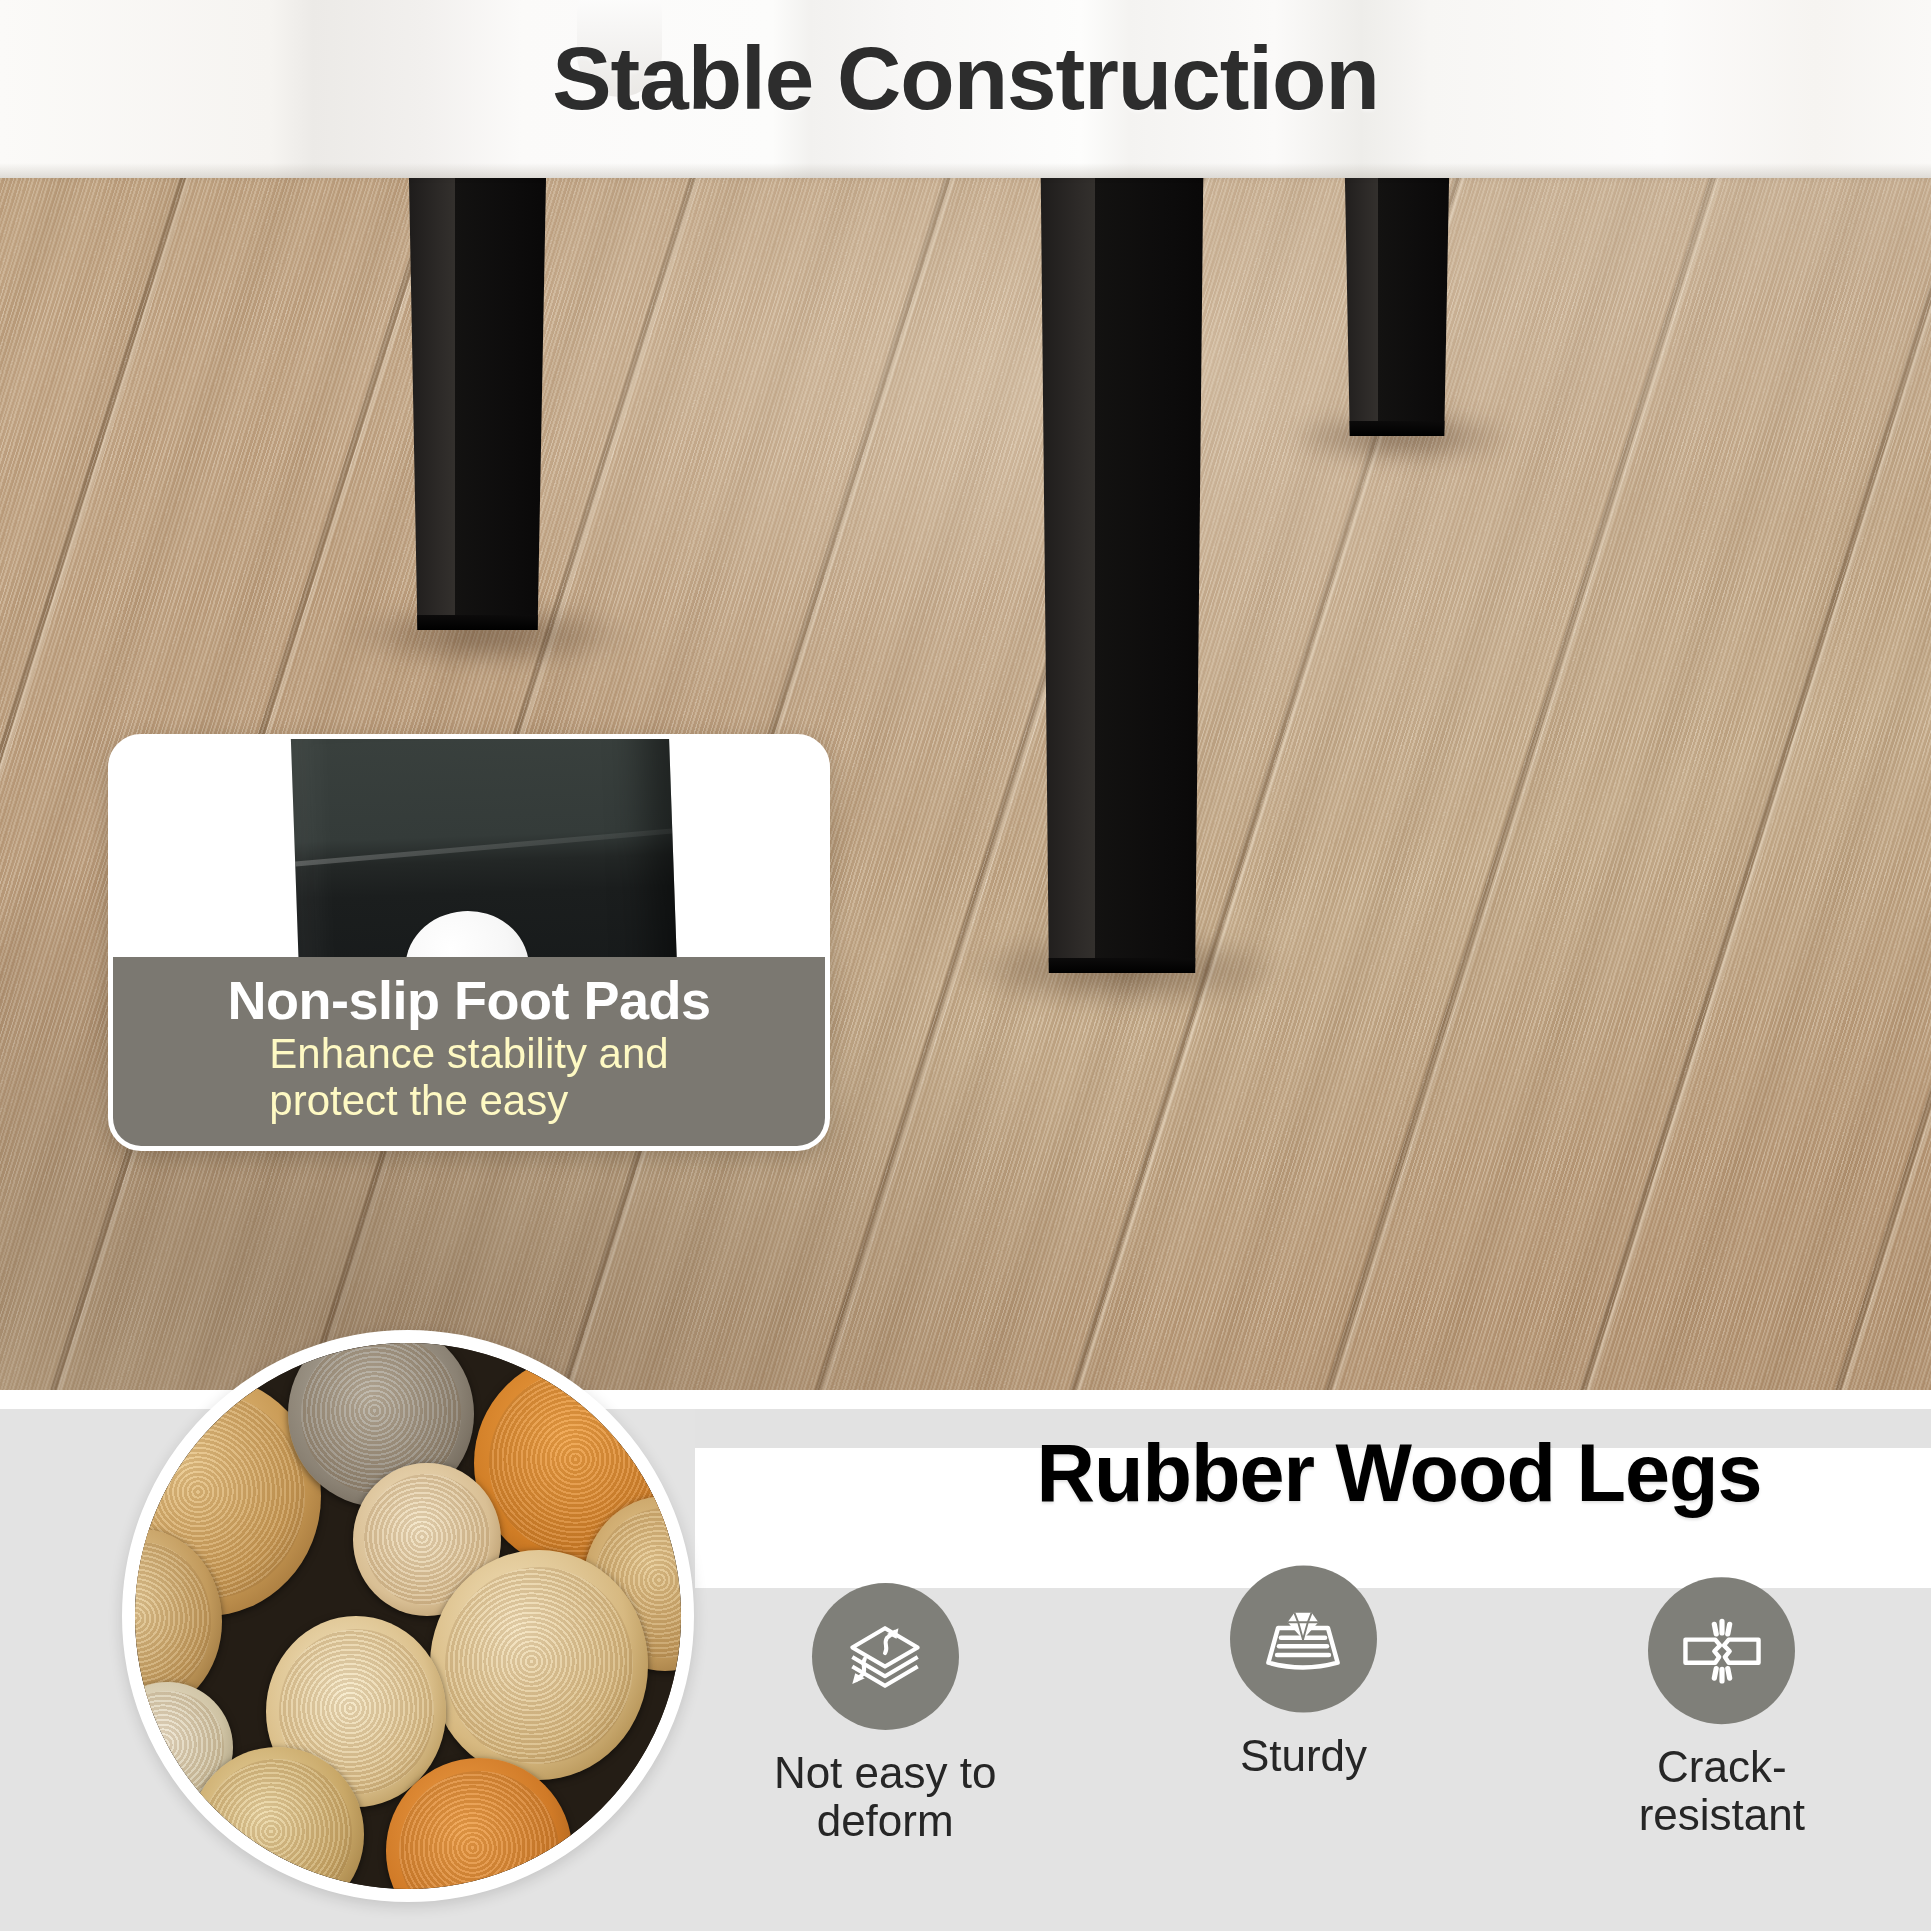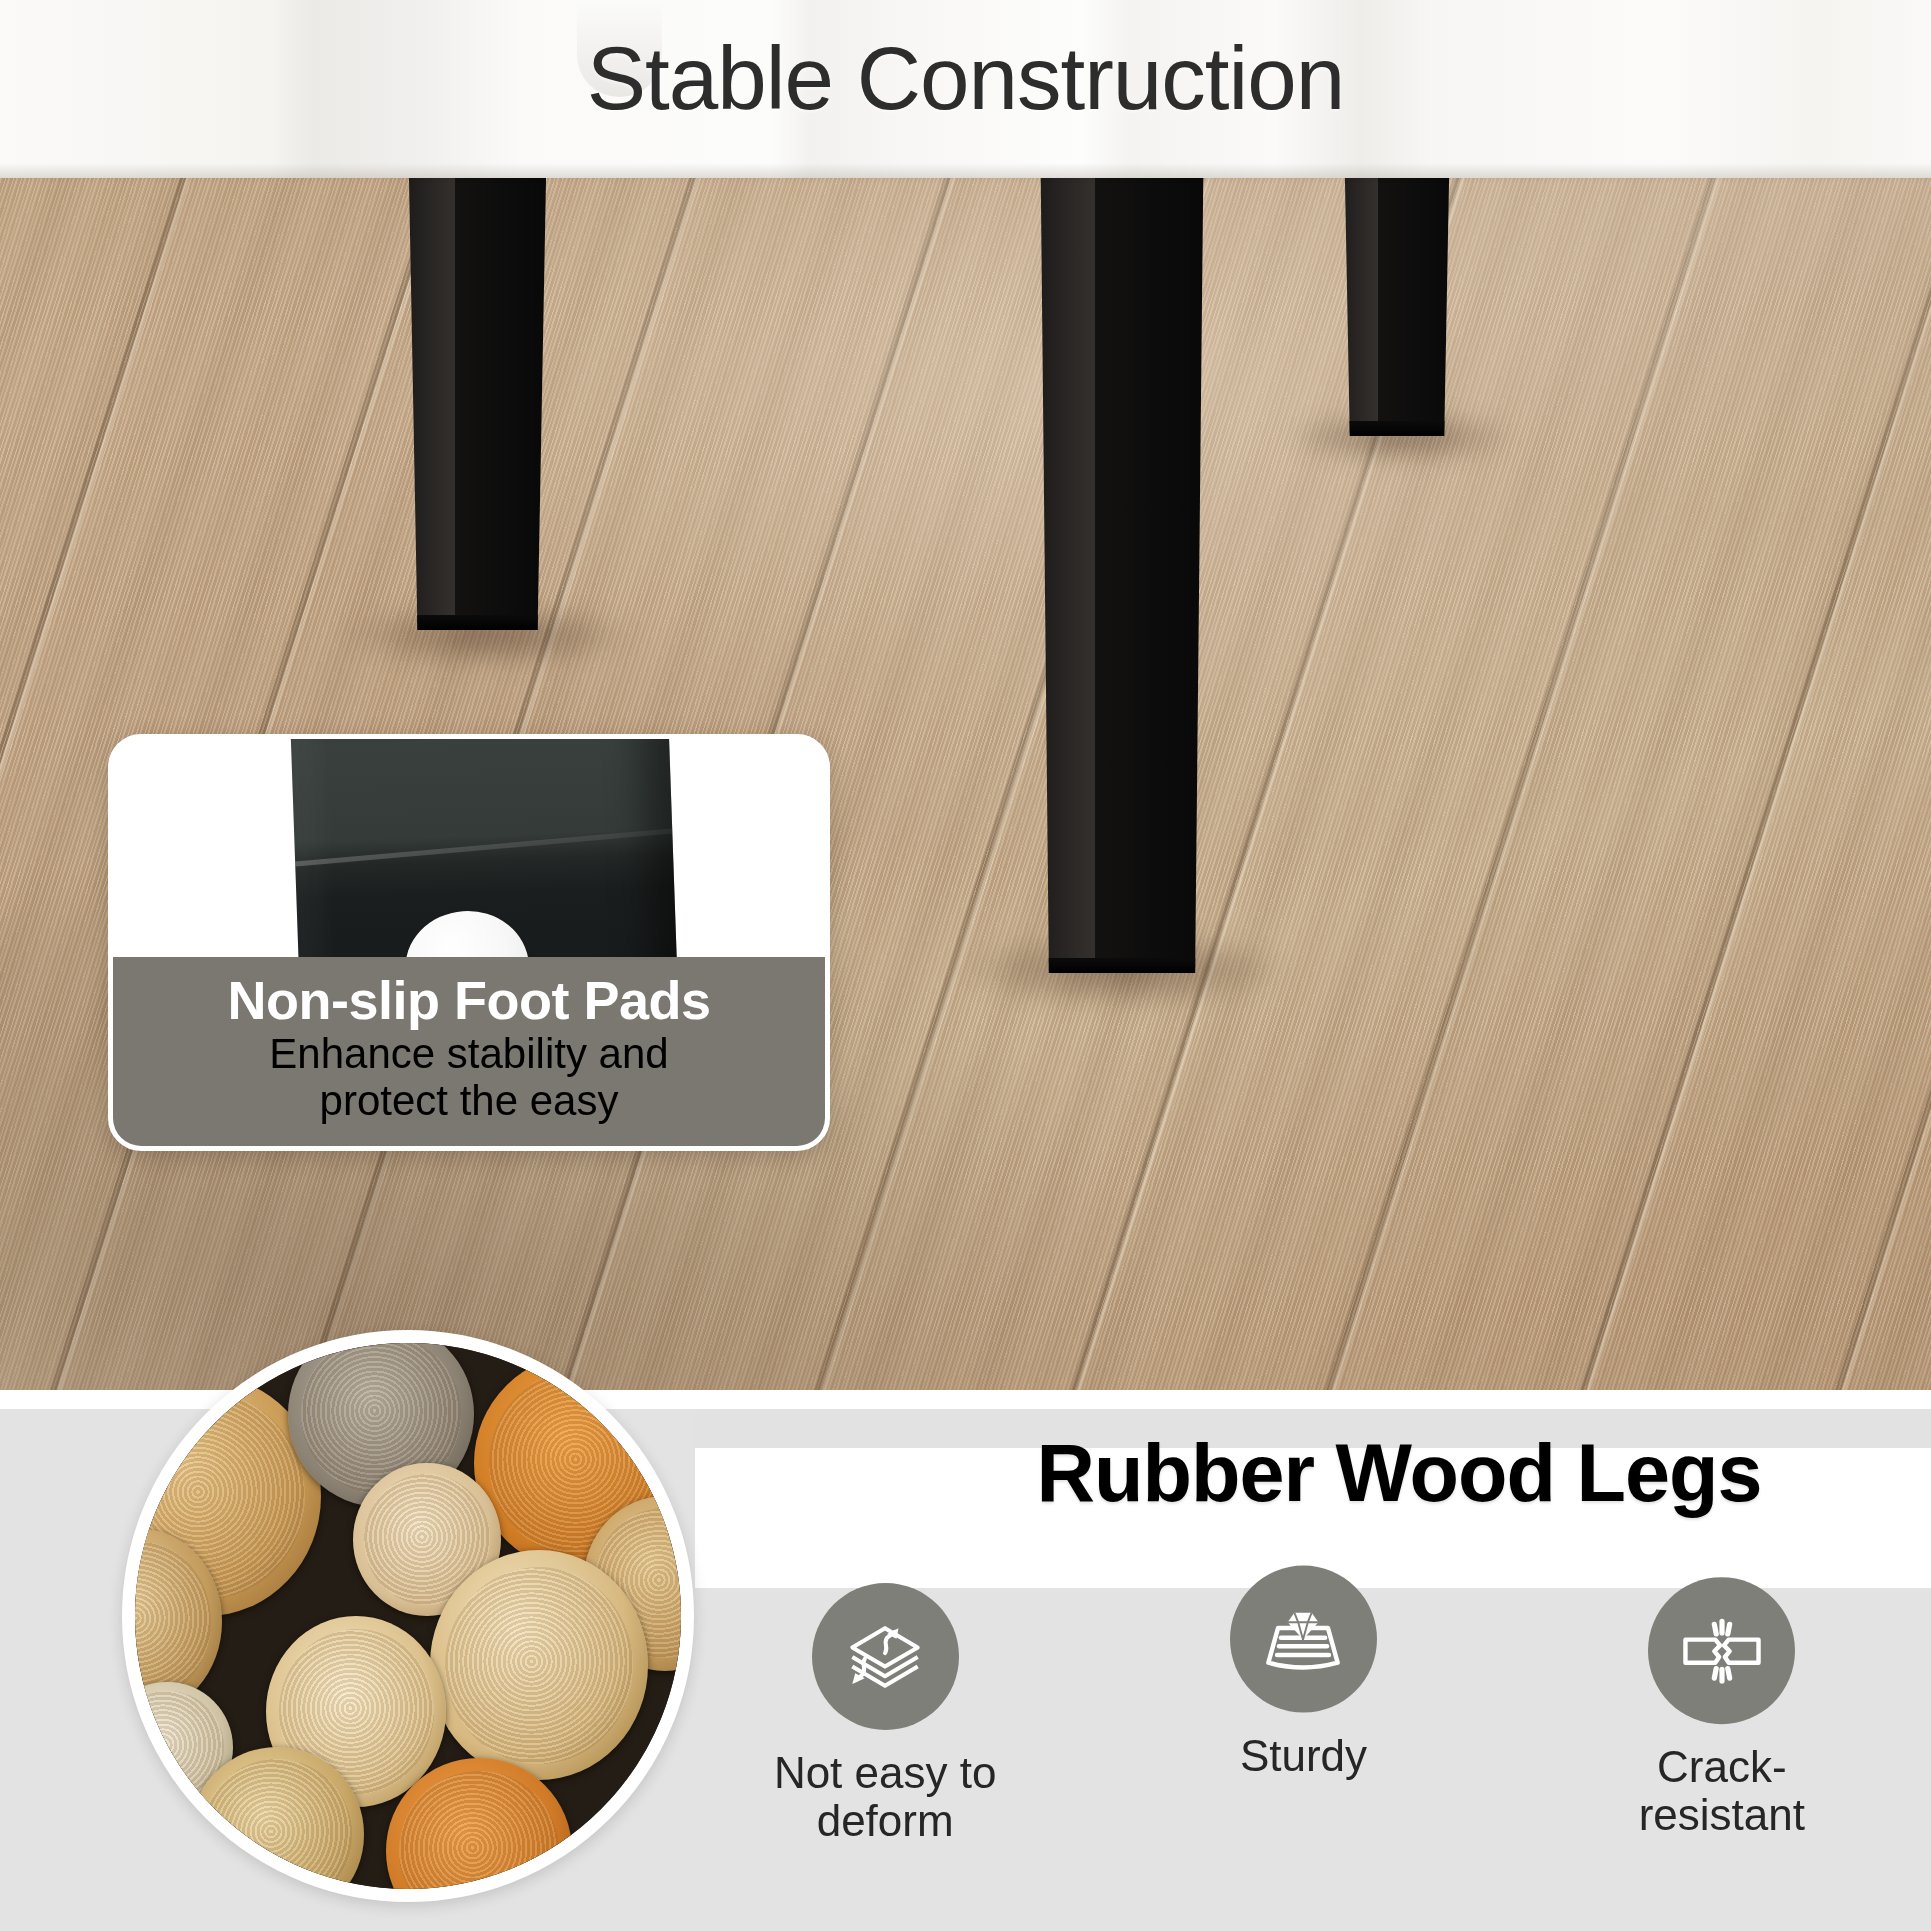--- a/index.html
+++ b/index.html
@@ -99,21 +99,21 @@
                 clip-path:polygon(2% 0%, 98% 0%, 93% 100%, 7% 100%); }
   #leg-center-shadow { left:962px; top:929px; width:324px; height:81px; }
   
   #leg-rear { left:1338px; top:0px; width:118px; height:436px;
               clip-path:polygon(3% 0%, 97% 0%, 90% 100%, 10% 100%); }
   #leg-rear-shadow { left:1284px; top:409px; width:232px; height:56px; }
 
   
   .top-title {
     position:absolute; left:0; top:27px; width:1931px;
-    text-align:center; font-size:89px; font-weight:400;
+    text-align:center; font-size:89px; font-weight:700;
     letter-spacing:-1px; color:#2d2d2d;
     text-shadow:0 1.9px 3.9px rgba(255,255,255,.55);
   }
 
   
   .callout {
     position:absolute; left:108px; top:734px; width:722px; height:417px;
     border-radius:33px; overflow:hidden;
     background:#ffffff;
     border:5.8px solid #ffffff;
@@ -148,22 +148,22 @@
     position:absolute; left:0; right:0; bottom:0; height:189px;
     background:#7b7871;
     display:flex; flex-direction:column; align-items:center; justify-content:center;
     padding:5.8px 15.4px 11.6px;
   }
   .callout-title {
     font-size:54px; font-weight:700; color:#ffffff; letter-spacing:-0.5px;
     line-height:1.02; white-space:nowrap;
   }
   .callout-sub {
-    margin-top:2px; font-size:42px; font-weight:400; color:#000000;
-    line-height:1.12; text-align:center;
+    margin-top:2px; font-size:42px; font-weight:400; color:#fef9c3;
+    line-height:1.12; text-align:left;
   }
 
   
   .bottom-section {
     position:absolute; left:0; top:1390px; width:1931px; height:541px;
     background:#ffffff;
   }
   .gray-strip {
     position:absolute; left:0; top:19.3px; width:1931px; height:39px;
     background:#e2e2e2;

